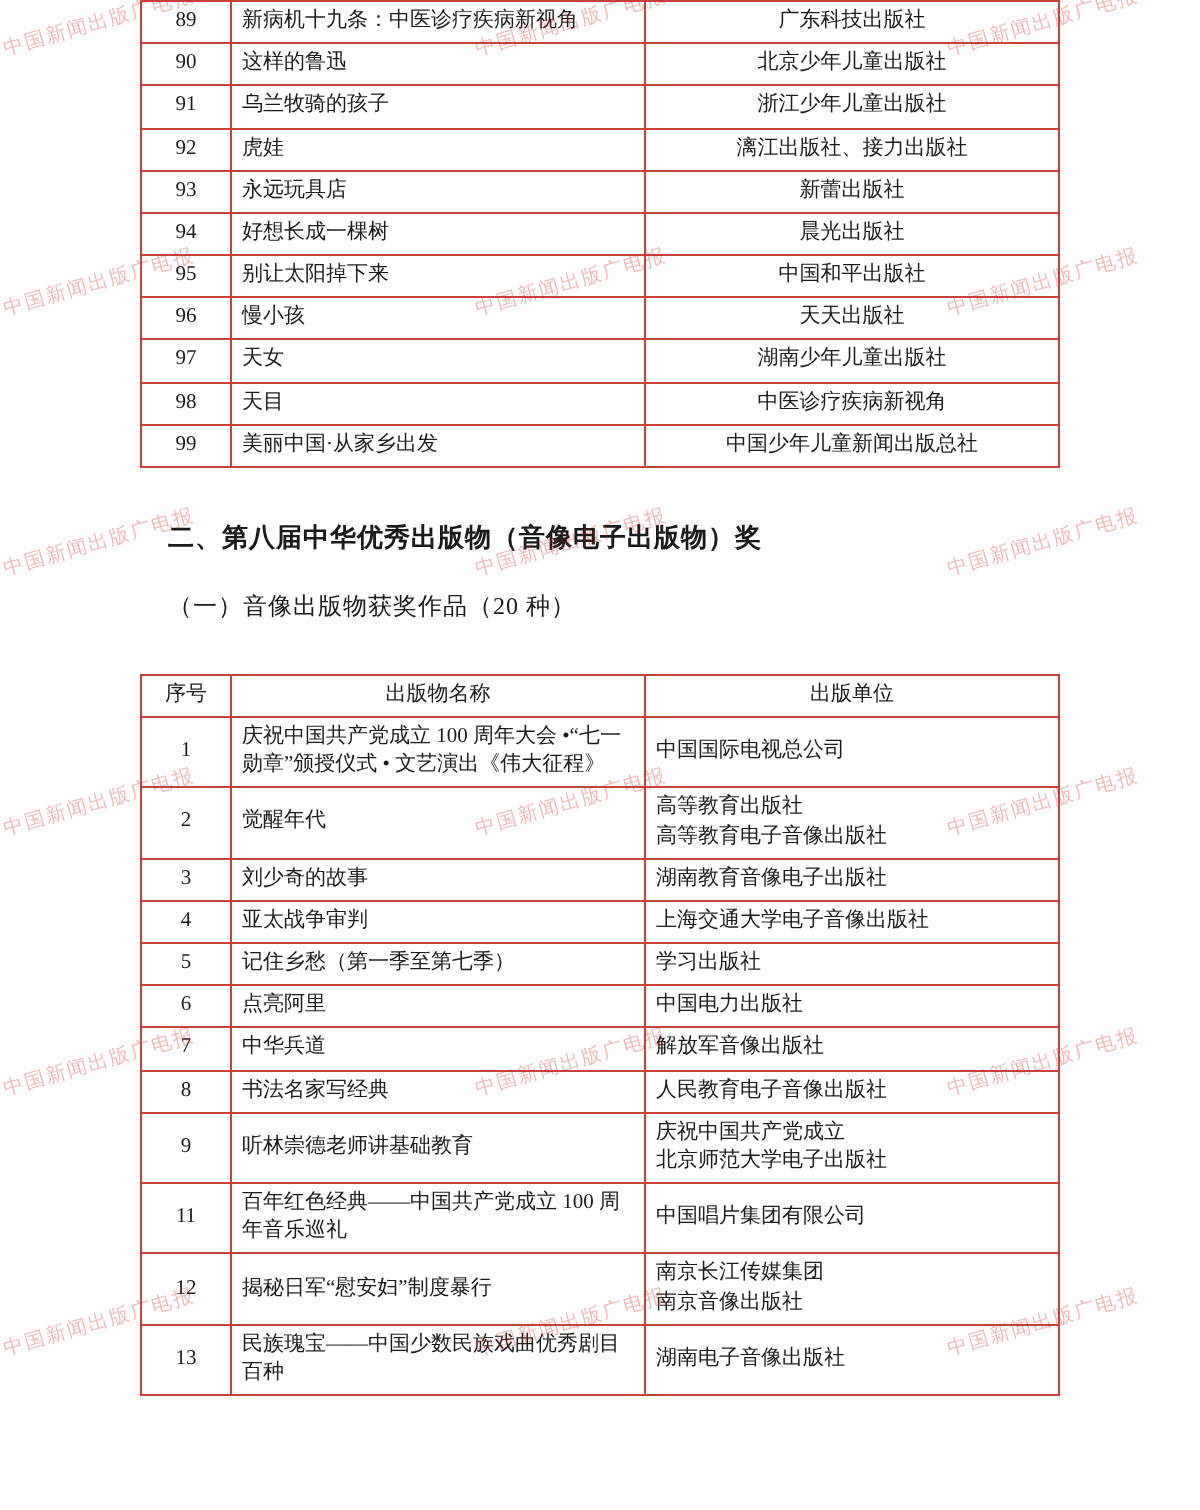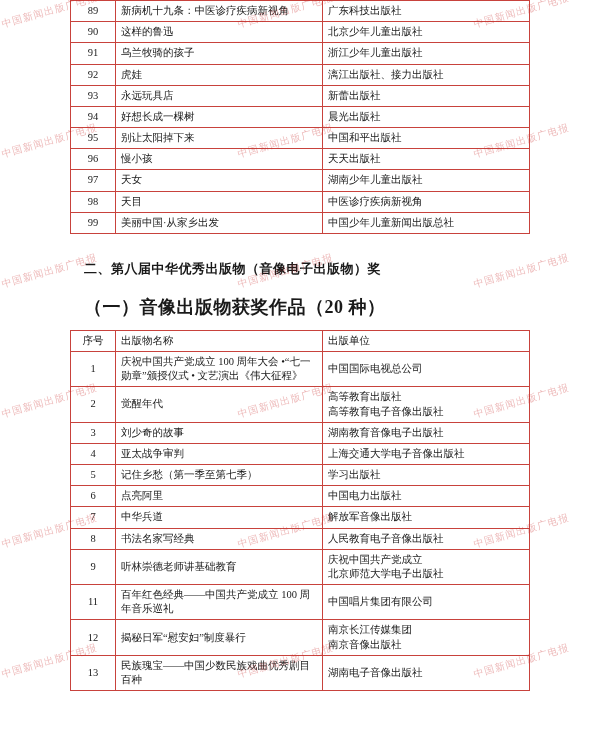--- a/index.html
+++ b/index.html
@@ -62,38 +62,39 @@
     width: 34px;
     text-align: center;
     margin-top: 38px;
   }
   .col-title {
     width: auto;
   }
   .col-pub {
     width: 196px;
   }
-  .t1 .col-pub { width: 196px; }
+  .t1 .col-pub { width: 196px; text-align: center; }
   .cell-multi { white-space: pre-line; }
 
   thead td {
+    text-align: center;
   }
 
   
   h2.section-title {
     font-size: 13px;
     font-weight: bold;
     margin: 26px 0 0 0;
     padding-left: 14px;
     letter-spacing: 0.5px;
   }
   h3.sub-title {
-    font-size: 18px;
-    font-weight: bold;
-    margin: 17px 0 11px 0;
+    font-size: 12px;
+    font-weight: normal;
+    margin: 17px 0 25px 0;
     padding-left: 14px;
     letter-spacing: 0.5px;
   }
 </style>
 </head>
 <body>
 
 <div class="page">
 
   <table class="t1">

